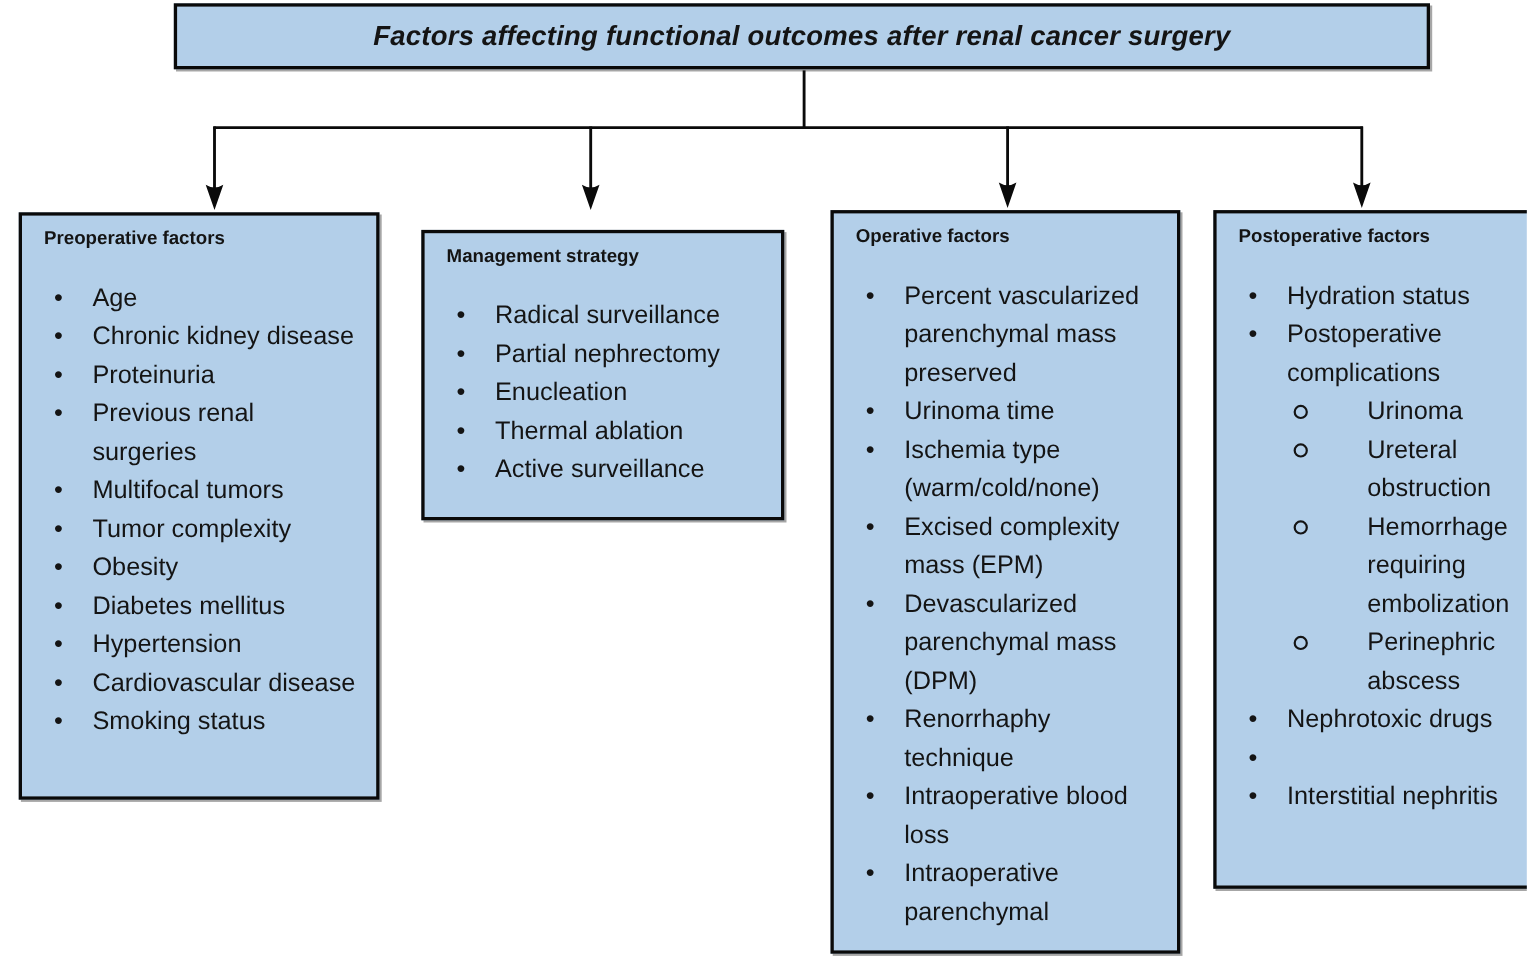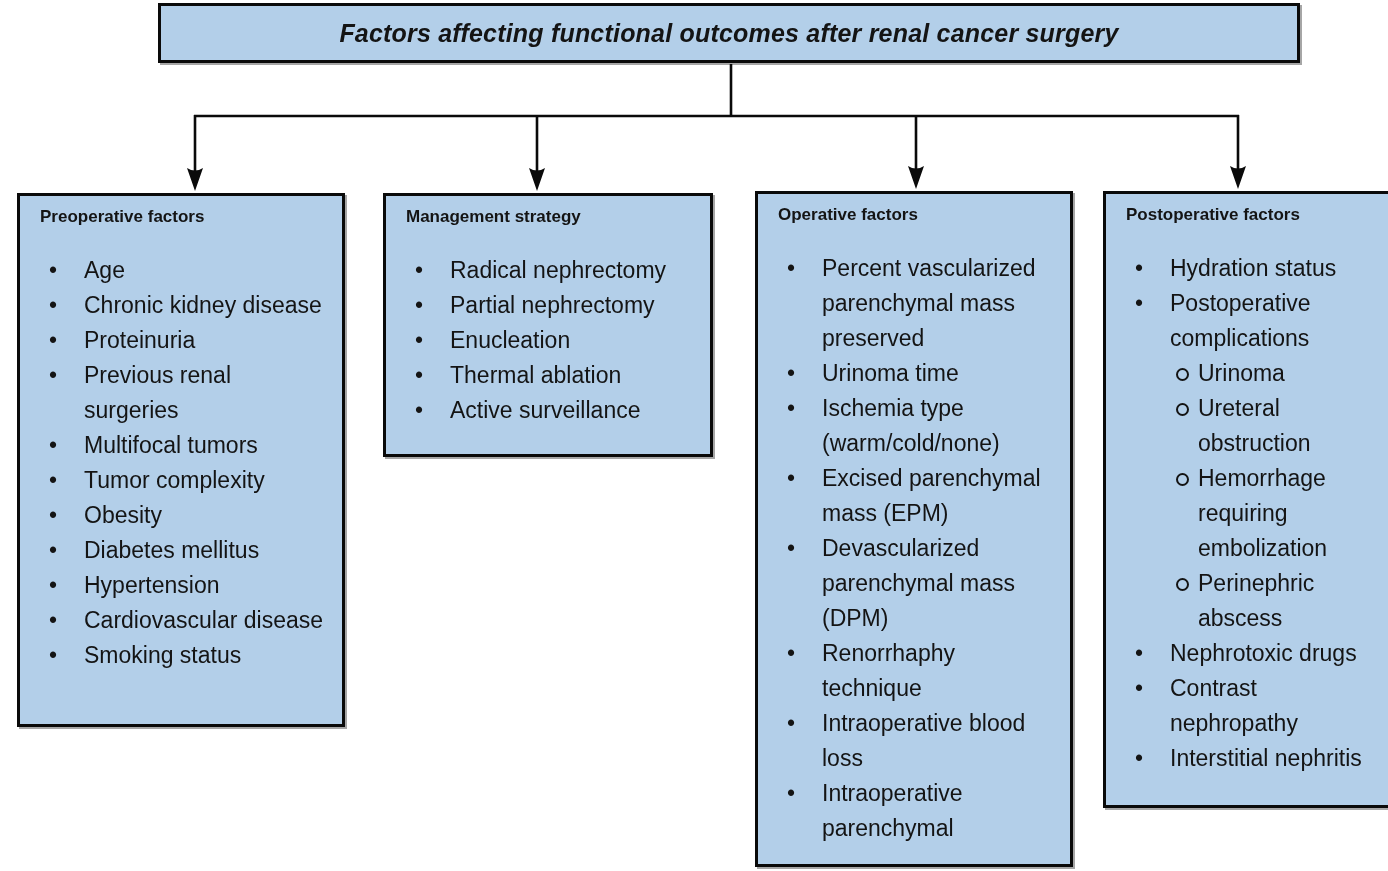--- a/index.html
+++ b/index.html
@@ -41,21 +41,21 @@
   .connector-line { stroke: var(--line-color); stroke-width: 2.6; fill: none; }
   .arrow-head { fill: var(--line-color); stroke: none; }
   .factor-box {
     position: absolute;
     background: var(--box-fill);
     border: 3px solid var(--box-border);
     box-shadow: 2px 2px 0 rgba(0,0,0,0.35);
     overflow: hidden;
   }
   .box-preoperative  { left: 2px;    top: 193px; width: 328px; height: 534px; }
-  .box-management    { left: 368px;  top: 193px; width: 330px; height: 264px; }
+  .box-management    { left: 368px;  top: 209px; width: 330px; height: 264px; }
   .box-operative     { left: 740px;  top: 191px; width: 318px; height: 676px; }
   .box-postoperative { left: 1088px; top: 191px; width: 293px; height: 617px; }
   .box-heading {
     padding: 11px 6px 0 20px;
     font-size: 17px;
     font-weight: bold;
     white-space: nowrap;
   }
   .item-list {
     margin-top: 26px;
@@ -69,20 +69,21 @@
     line-height: 35px;
   }
   .li .marker {
     flex: 0 0 38px;
     text-align: left;
     padding-left: 3px;
     line-height: 35px;
   }
   .li.level2 {
     padding-left: 44px;
+    gap: 45px;
   }
   .li.level2 .marker {
     flex: 0 0 22px;
     padding-left: 0;
     position: relative;
   }
   .circle {
     display: inline-block;
     width: 13px; height: 13px;
     border: 2.5px solid var(--text-color);
@@ -169,21 +170,21 @@
           <span class="li-text">Smoking status</span>
         </div>
       </div>
   </div>
 
   <div class="factor-box box-management">
     <div class="box-heading">Management strategy</div>
     <div class="item-list">
         <div class="li level1">
           <span class="marker">•</span>
-          <span class="li-text">Radical nephrectomy</span>
+          <span class="li-text">Radical surveillance</span>
         </div>
         <div class="li level1">
           <span class="marker">•</span>
           <span class="li-text">Partial nephrectomy</span>
         </div>
         <div class="li level1">
           <span class="marker">•</span>
           <span class="li-text">Enucleation</span>
         </div>
         <div class="li level1">
@@ -210,21 +211,21 @@
           <span class="marker">•</span>
           <span class="li-text">Urinoma time</span>
         </div>
         <div class="li level1">
           <span class="marker">•</span>
           <span class="li-text">Ischemia type
 (warm/cold/none)</span>
         </div>
         <div class="li level1">
           <span class="marker">•</span>
-          <span class="li-text">Excised parenchymal
+          <span class="li-text">Excised complexity
 mass (EPM)</span>
         </div>
         <div class="li level1">
           <span class="marker">•</span>
           <span class="li-text">Devascularized
 parenchymal mass
 (DPM)</span>
         </div>
         <div class="li level1">
           <span class="marker">•</span>
@@ -275,22 +276,20 @@
           <span class="marker"><span class="circle"></span></span>
           <span class="li-text">Perinephric
 abscess</span>
         </div>
         <div class="li level1">
           <span class="marker">•</span>
           <span class="li-text">Nephrotoxic drugs</span>
         </div>
         <div class="li level1">
           <span class="marker">•</span>
-          <span class="li-text">Contrast
-nephropathy</span>
         </div>
         <div class="li level1">
           <span class="marker">•</span>
           <span class="li-text">Interstitial nephritis</span>
         </div>
       </div>
   </div>
 
 </div>
 

